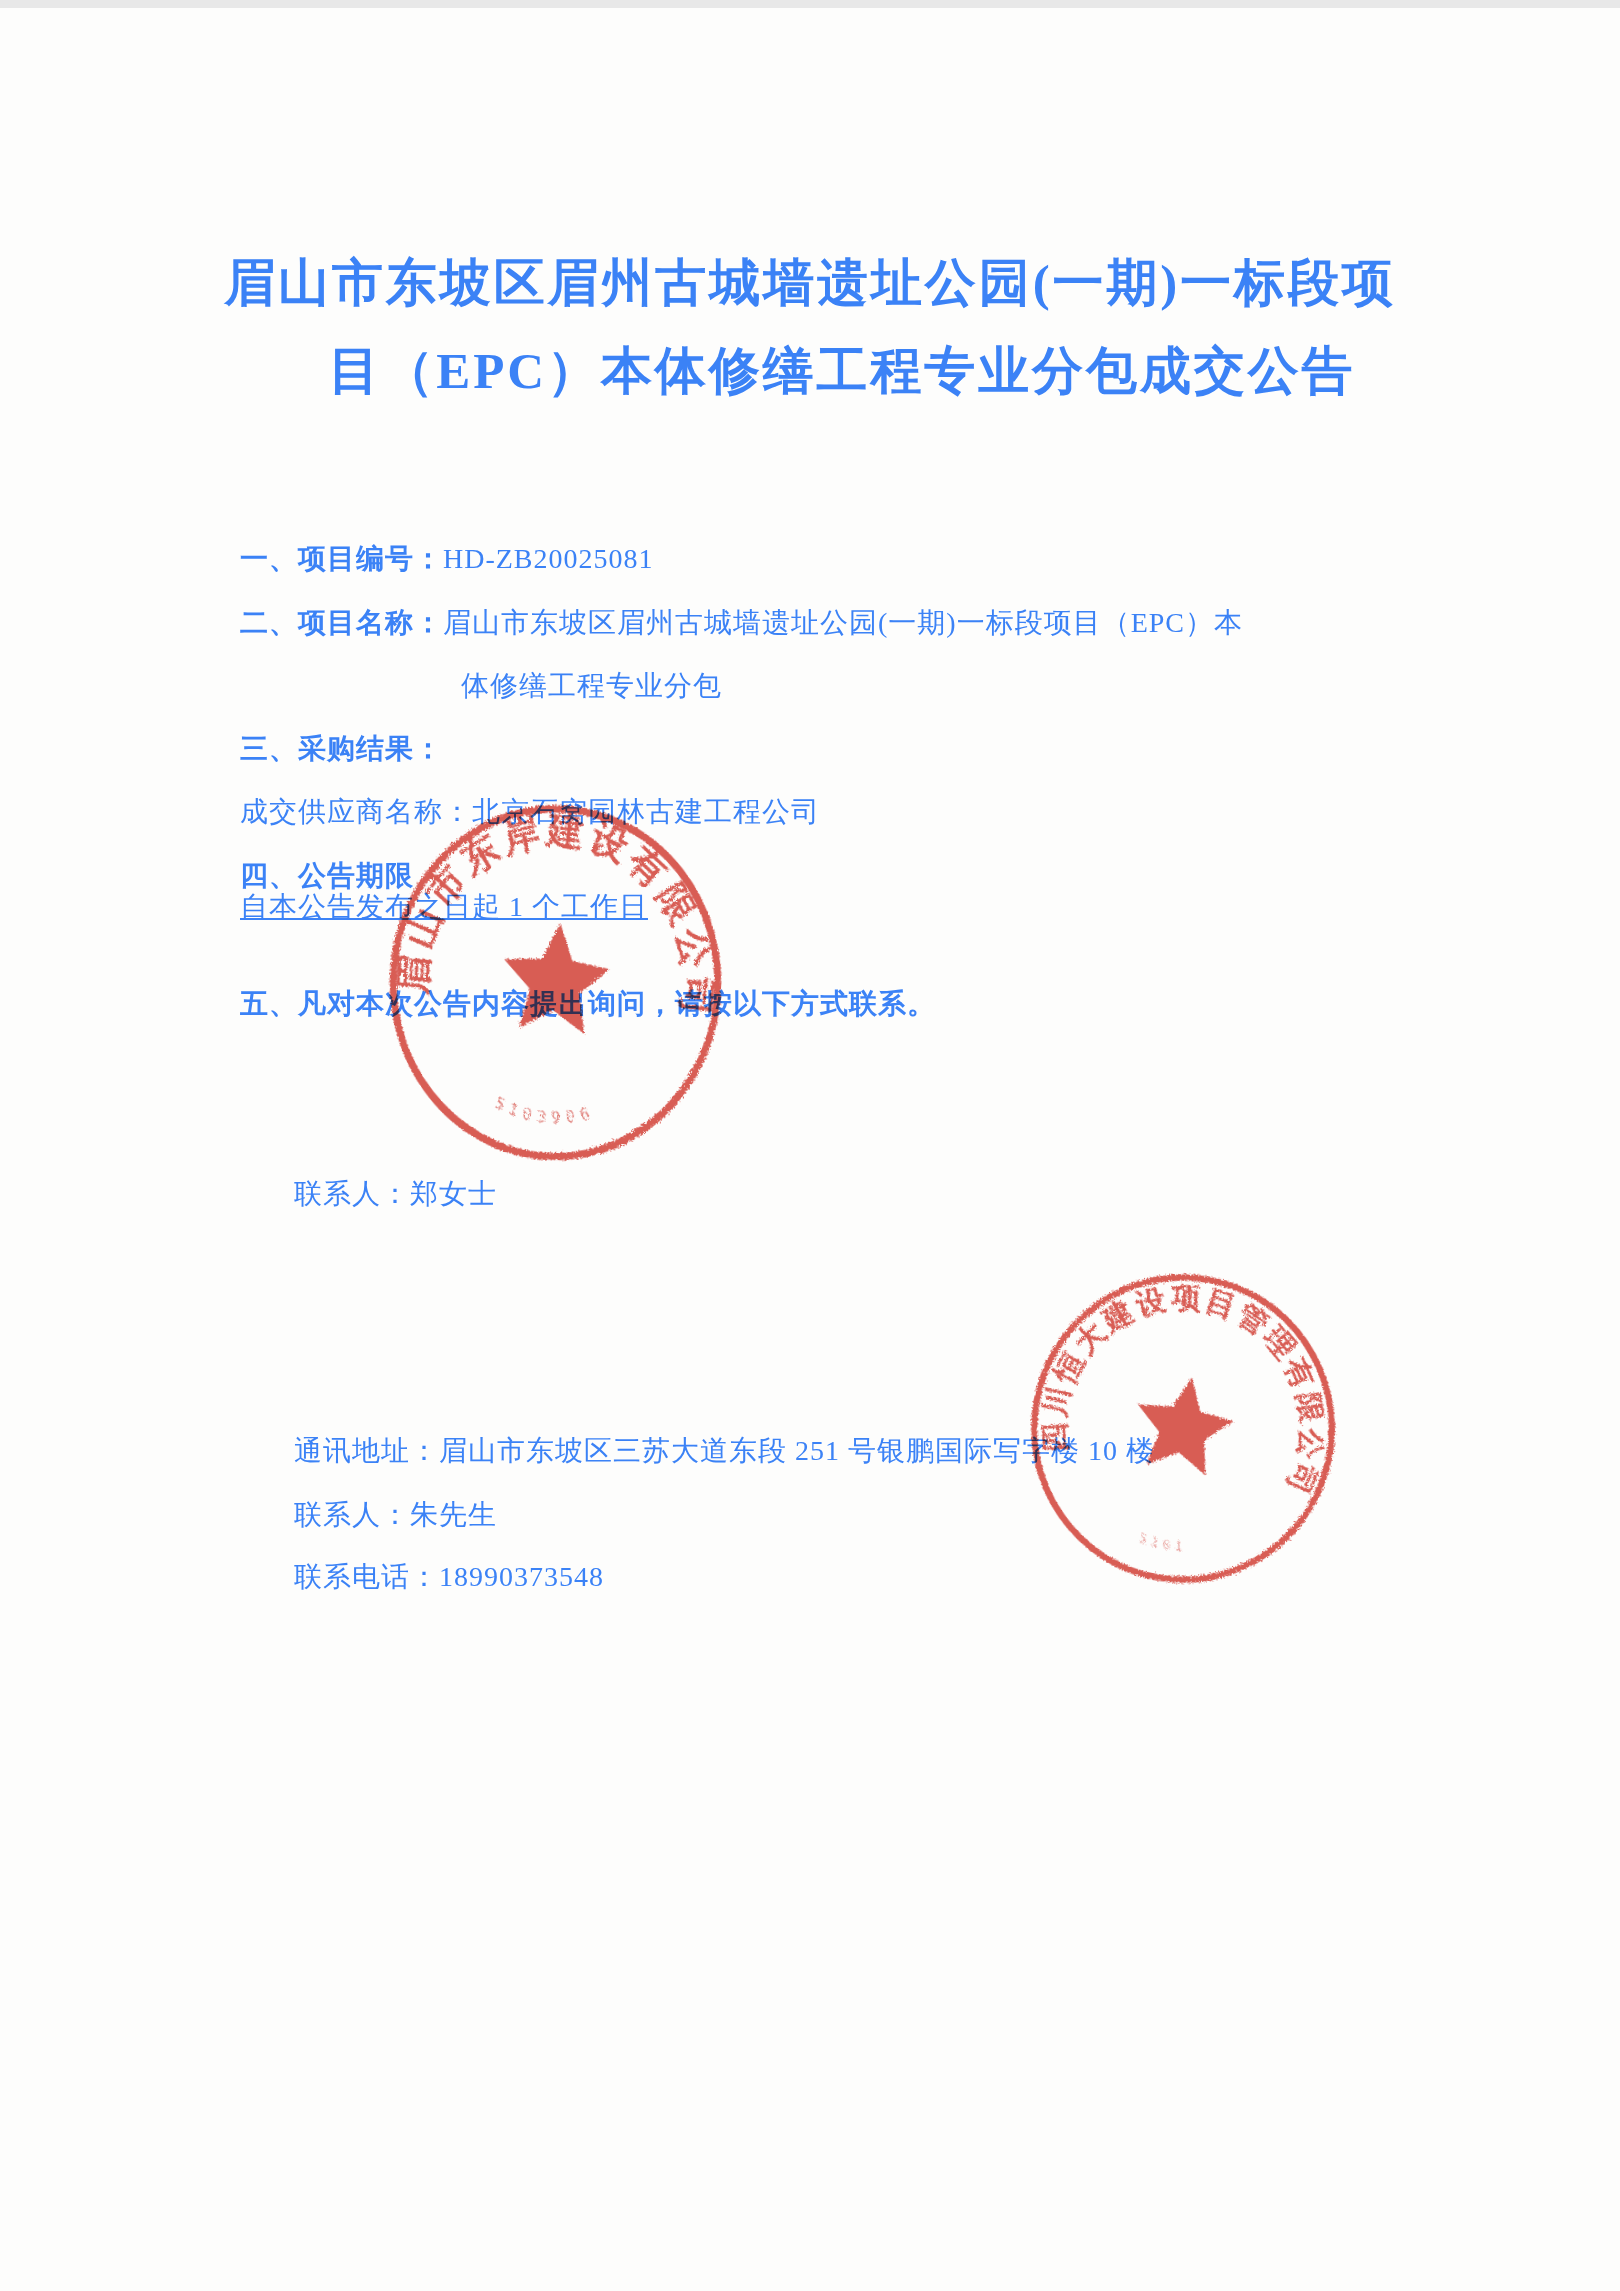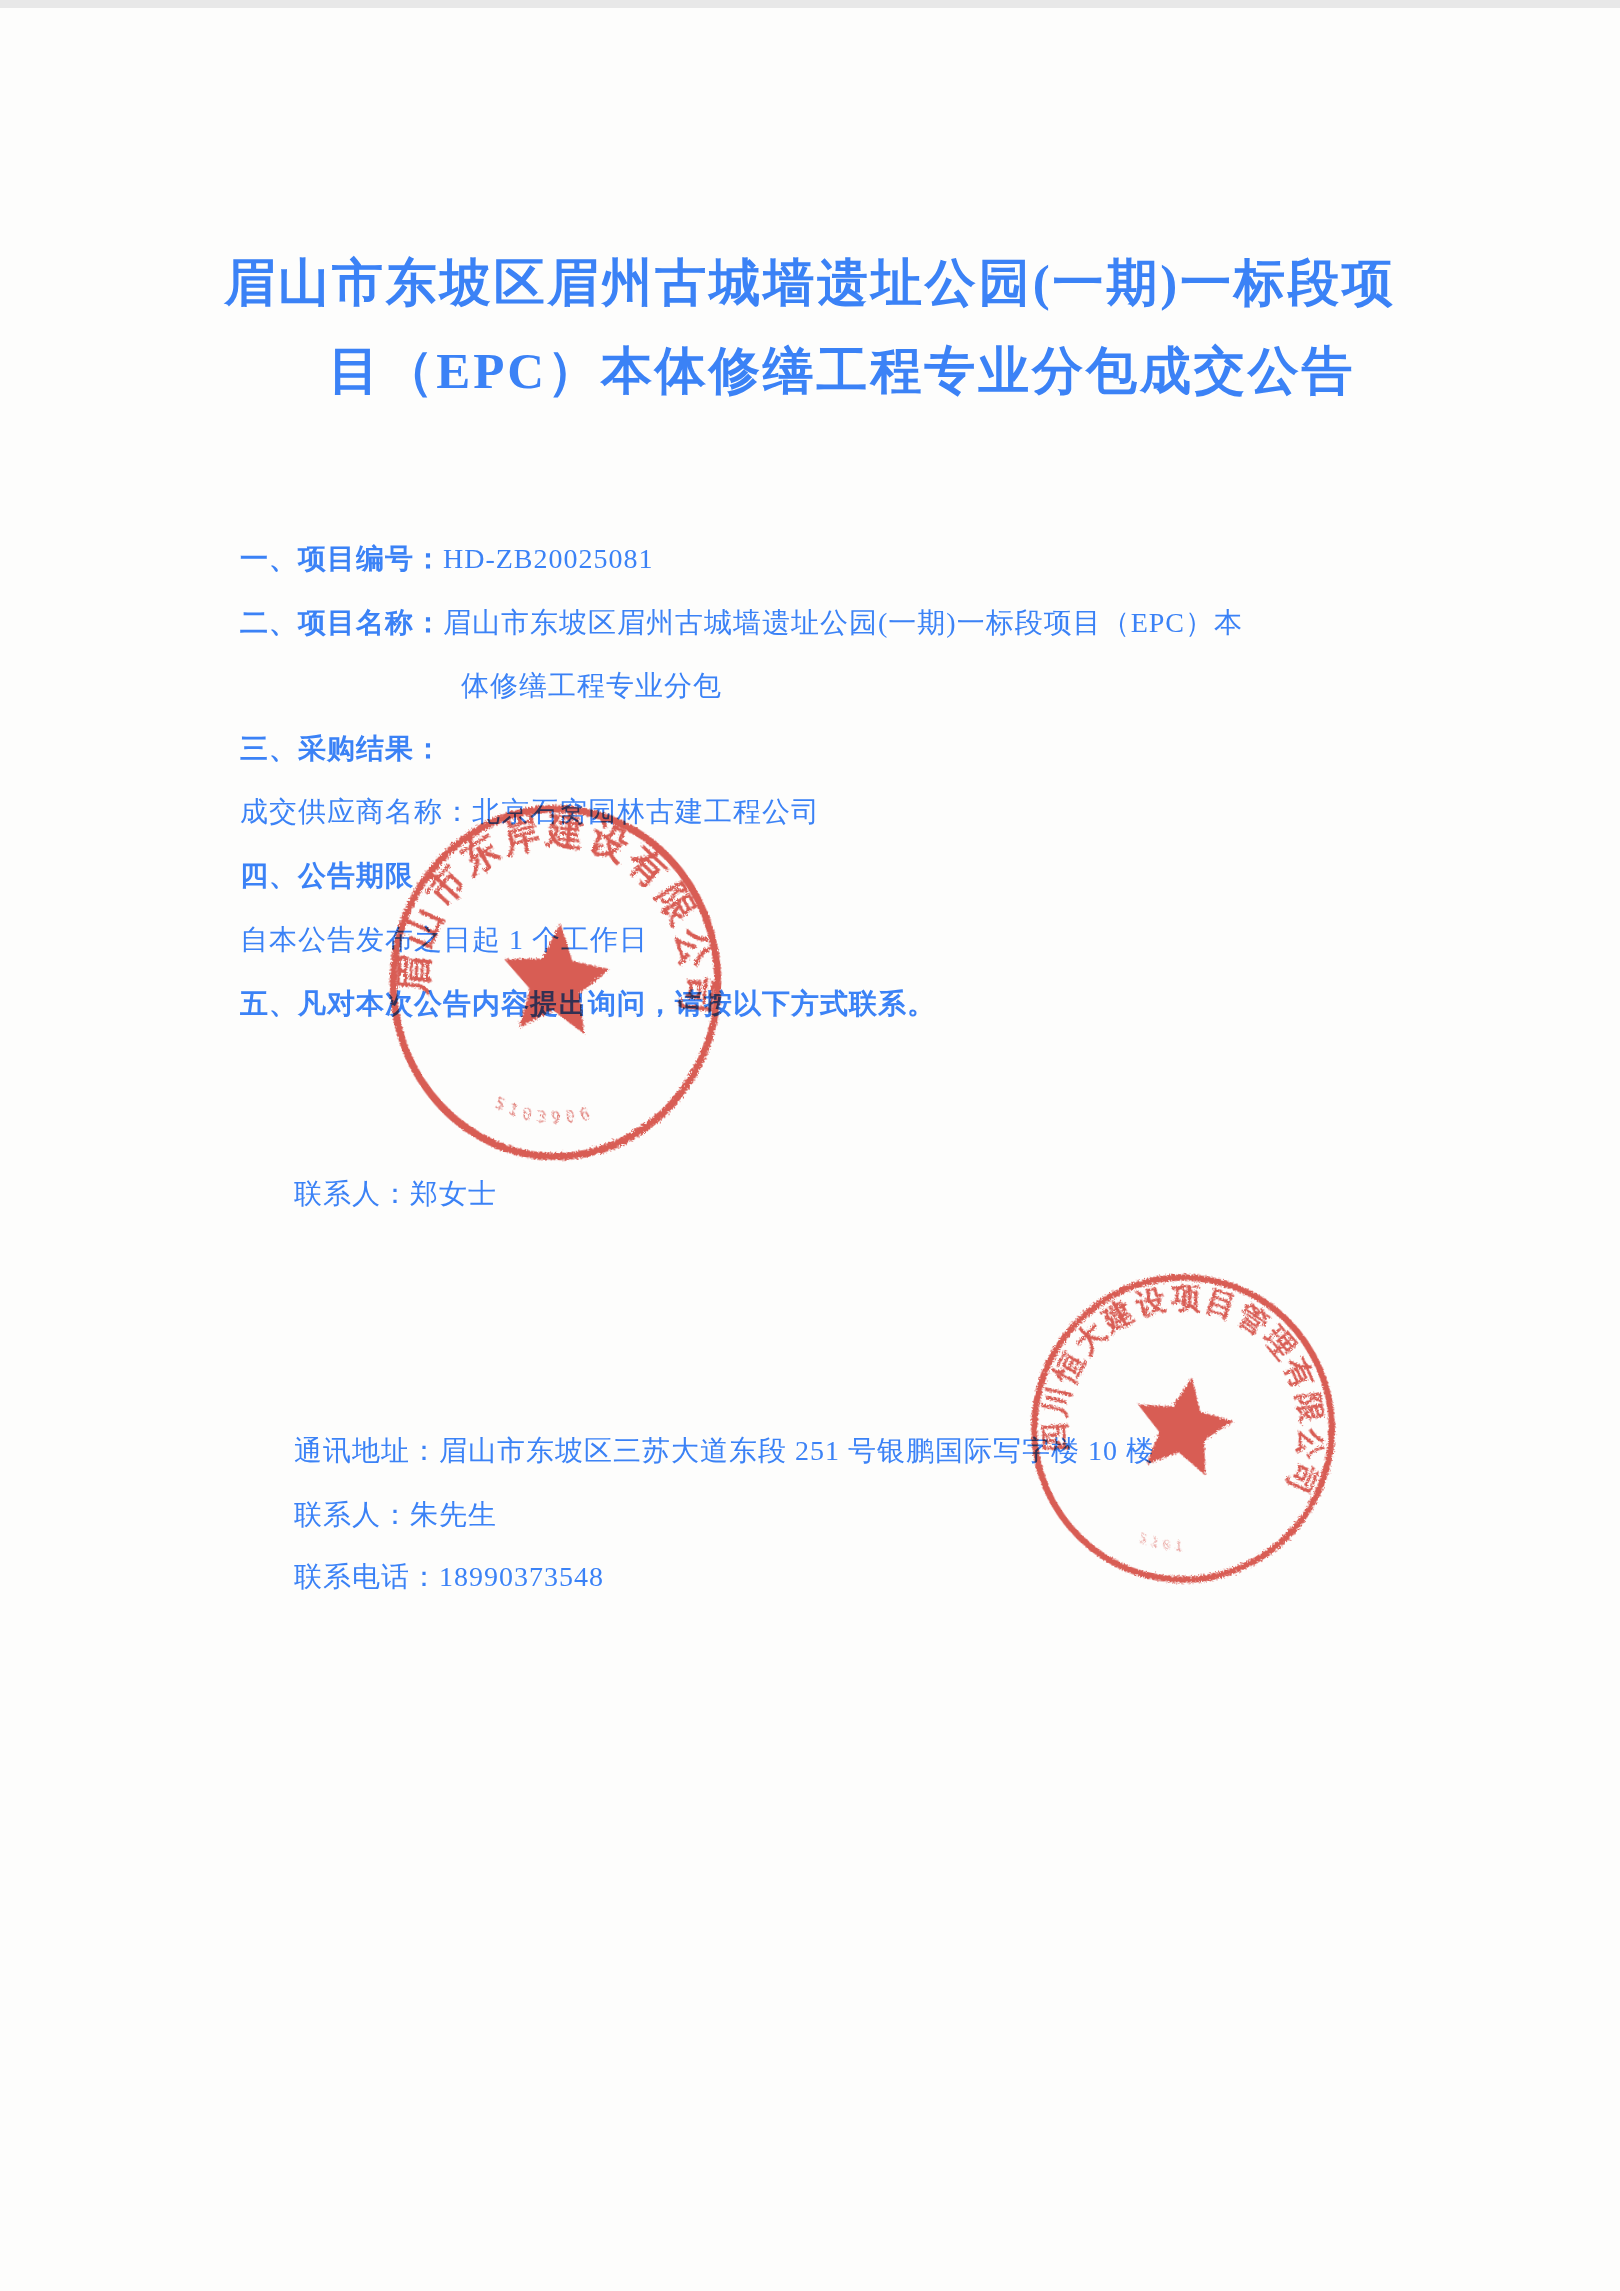--- a/index.html
+++ b/index.html
@@ -52,21 +52,21 @@
 
   <p class="line sec" style="top:504px;"><span class="lbl">一、项目编号：</span><span>HD-ZB20025081</span></p>
 
   <p class="line sec" style="top:568px;"><span class="lbl">二、项目名称：</span><span>眉山市东坡区眉州古城墙遗址公园(一期)一标段项目（EPC）本</span></p>
   <p class="line cont" style="top:631px;">体修缮工程专业分包</p>
 
   <p class="line sec lbl" style="top:694px;">三、采购结果：</p>
   <p class="line sec" style="top:757px;">成交供应商名称：北京石窝园林古建工程公司</p>
 
   <p class="line sec lbl" style="top:821px;">四、公告期限</p>
-  <p class="line sec" style="top:885px;">自本公告发布之日起 1 个工作日</p>
+  <p class="line sec" style="top:852px;text-decoration:underline;">自本公告发布之日起 1 个工作日</p>
 
   <p class="line sec lbl" style="top:949px;">五、凡对本次公告内容提出询问，请按以下方式联系。</p>
 
   <p class="line ind" style="top:1139px;">联系人：郑女士</p>
 
   <p class="line ind" style="top:1396px;">通讯地址：眉山市东坡区三苏大道东段 251 号银鹏国际写字楼 10 楼</p>
   <p class="line ind" style="top:1460px;">联系人：朱先生</p>
   <p class="line ind" style="top:1522px;">联系电话：18990373548</p>
 
   <svg class="stamp" style="left:381px; top:783px; width:349px; height:374px;" viewBox="0 0 400 400" preserveAspectRatio="none">

